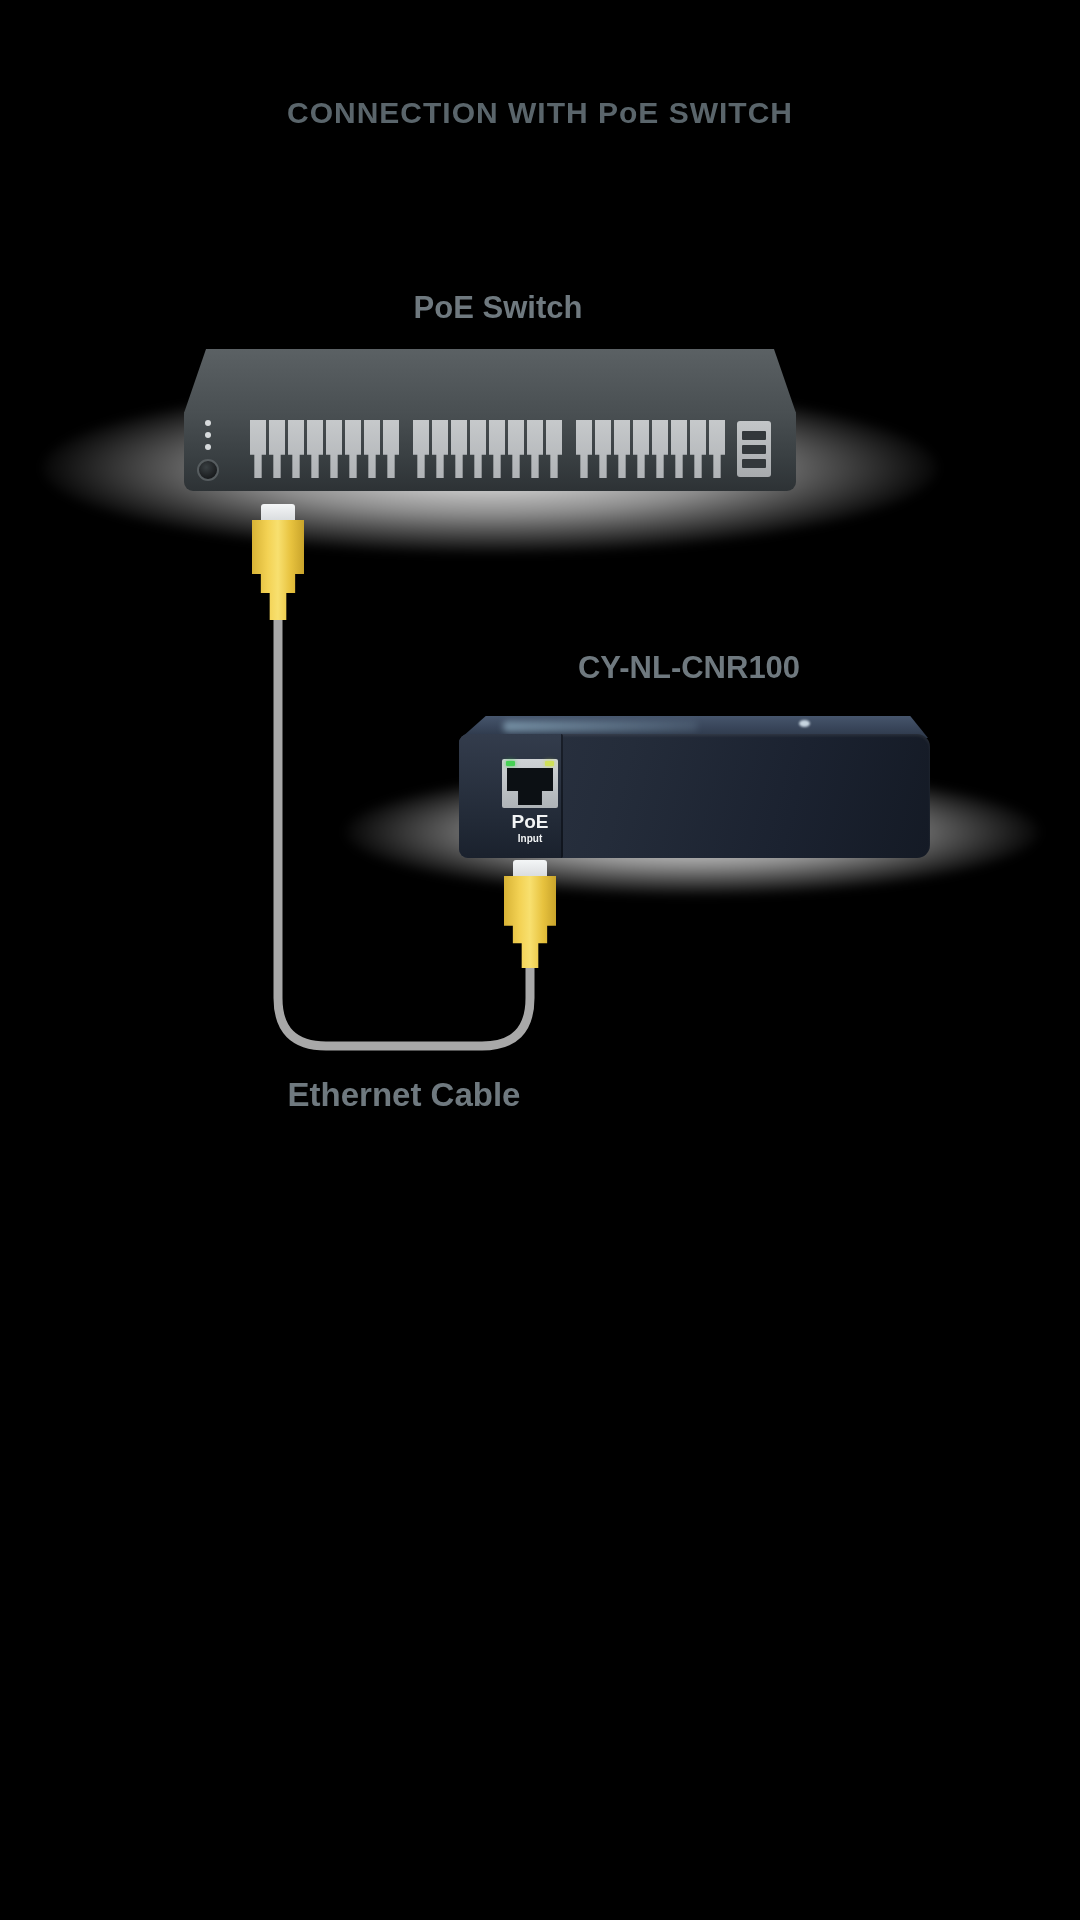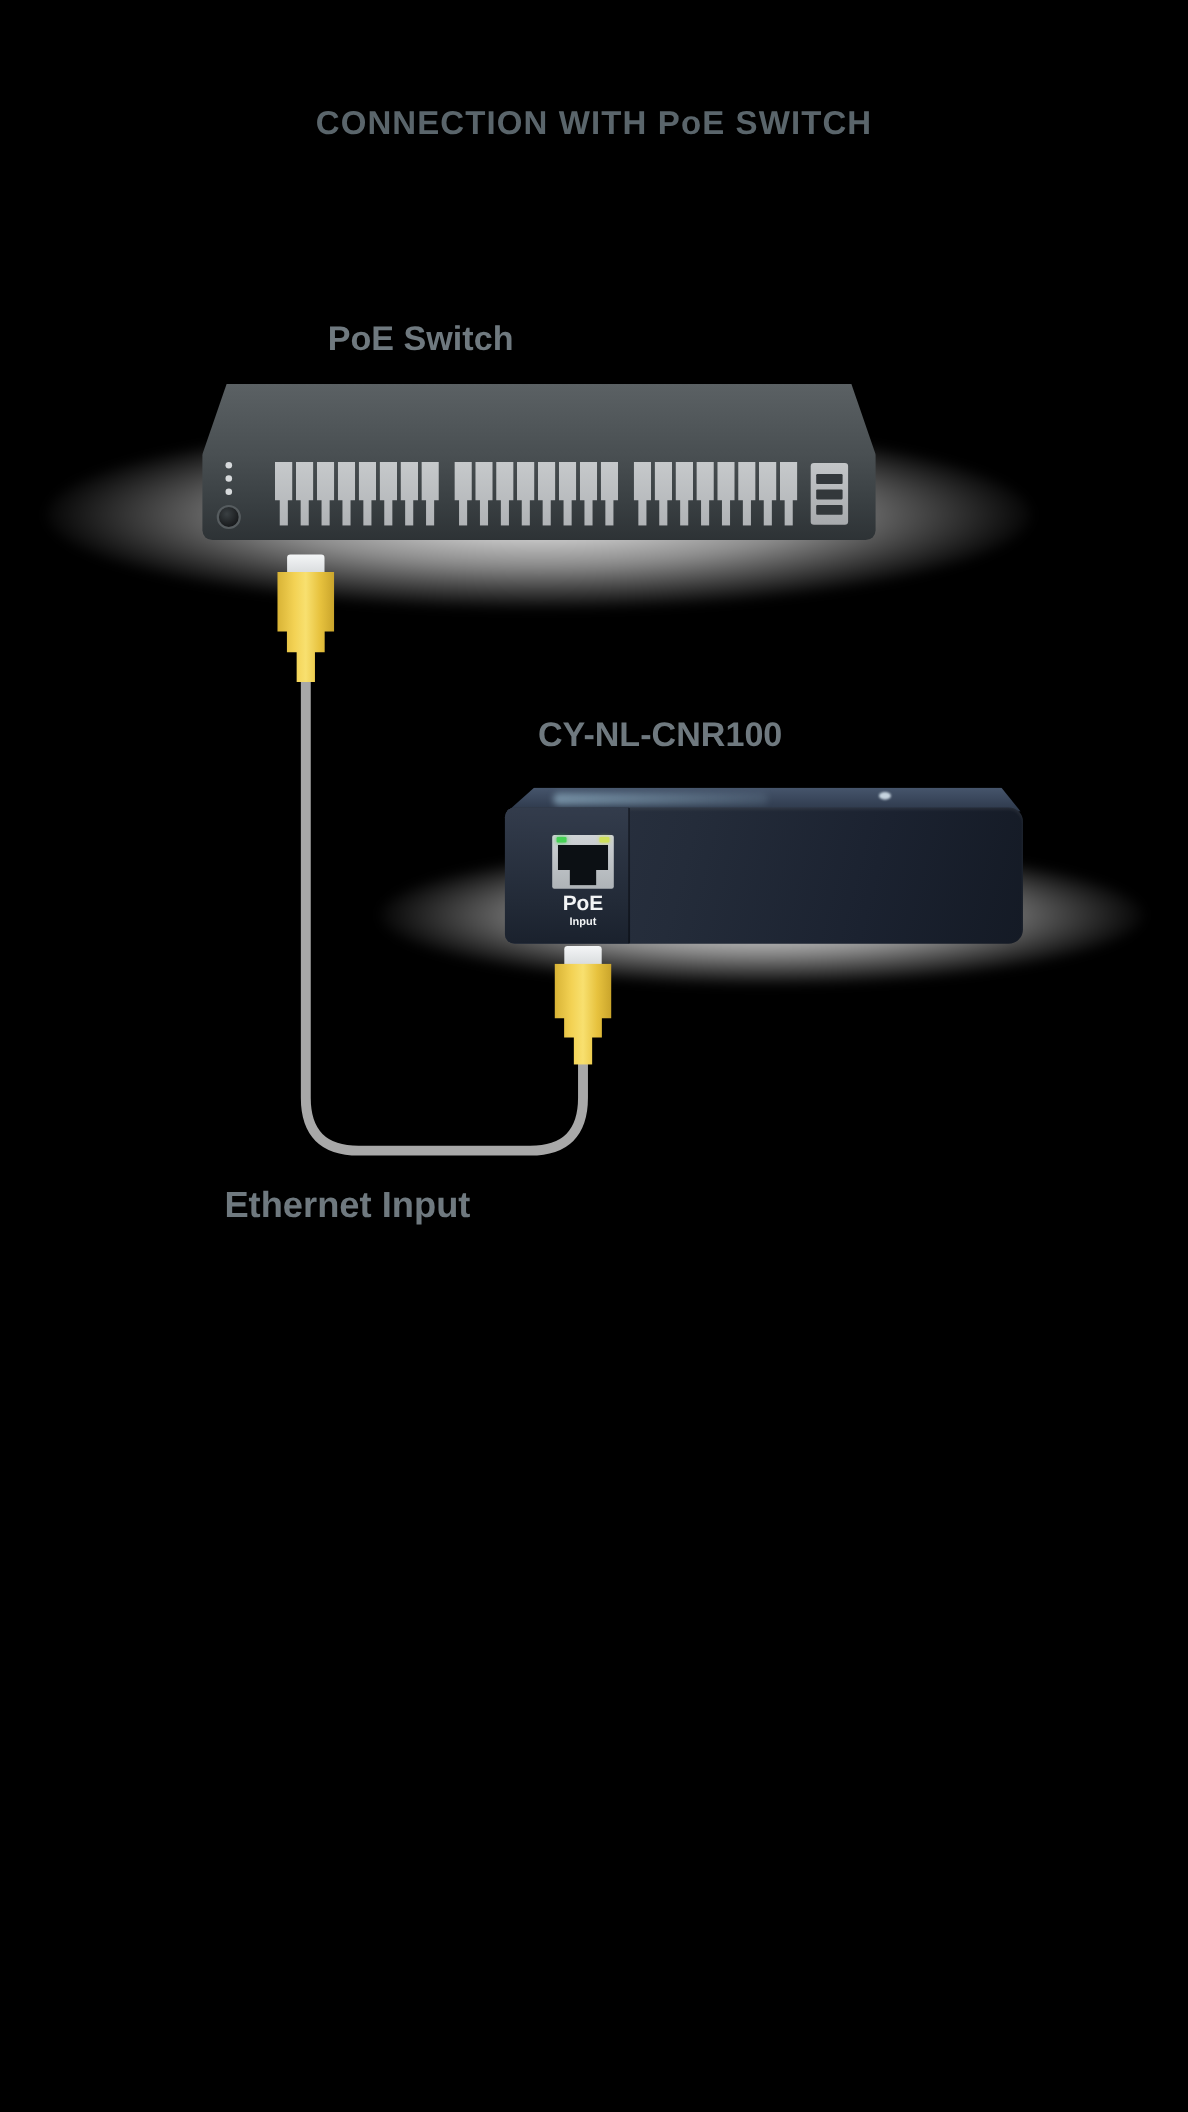--- a/index.html
+++ b/index.html
@@ -12,21 +12,21 @@
   }
 
   
   .page-title {
     position: absolute; top: 96px; left: 0; width: 1080px;
     text-align: center;
     font-size: 30px; font-weight: bold; letter-spacing: 1px;
     color: var(--title, #5a656b);
   }
   .node-label {
-    position: absolute; 
+    position: absolute; text-align: center;
     font-size: 31px; font-weight: bold;
     color: var(--label, #6f797f);
   }
   #switch-label { left: 298px; top: 290px; width: 400px; }
   #device-label { left: 489px; top: 650px; width: 400px; }
   #cable-label  { left: 204px; top: 1076px; width: 400px; font-size: 33px; }
 
   
   .glow {
     position: absolute; border-radius: 50%;
@@ -110,21 +110,21 @@
     position: absolute; right: 118px; top: 4px; width: 11px; height: 7px;
     border-radius: 50%; background: rgba(222,236,246,0.85); filter: blur(1px);
   }
   .device-body {
     position: absolute; left: 0; top: 18px; width: 471px; height: 124px;
     background: linear-gradient(105deg, #2b3342 0%, var(--device-body, #242c3a) 35%, #1b2230 70%, #141a25 100%);
     border-radius: 9px 13px 13px 9px;
     box-shadow: inset 0 2px 3px rgba(255,255,255,0.08);
   }
   .device-front {
-    position: absolute; left: 0; top: 18px; width: 114px; height: 124px;
+    position: absolute; left: 0; top: 18px; width: 104px; height: 124px;
     background: linear-gradient(180deg, #333c4c 0%, #222a37 70%, #1a212d 100%);
     border-radius: 9px 2px 2px 9px;
     border-right: 2px solid rgba(8,12,18,0.6);
     box-sizing: border-box;
   }
   .device-port {
     position: absolute; left: 43px; top: 25px; width: 56px; height: 49px;
     background: linear-gradient(180deg, #cfd3d6, #aeb3b7);
     border-radius: 2px;
   }
@@ -226,13 +226,13 @@
       <div class="port-led port-led-right"></div>
       <div class="device-port-inner"></div>
     </div>
     <div class="device-port-label">
       <div class="port-label-1">PoE</div>
       <div class="port-label-2">Input</div>
     </div>
   </div>
 </div>
 
-<div class="node-label" id="cable-label">Ethernet Input</div>
+<div class="node-label" id="cable-label">Ethernet Cable</div>
 
 </body></html>

